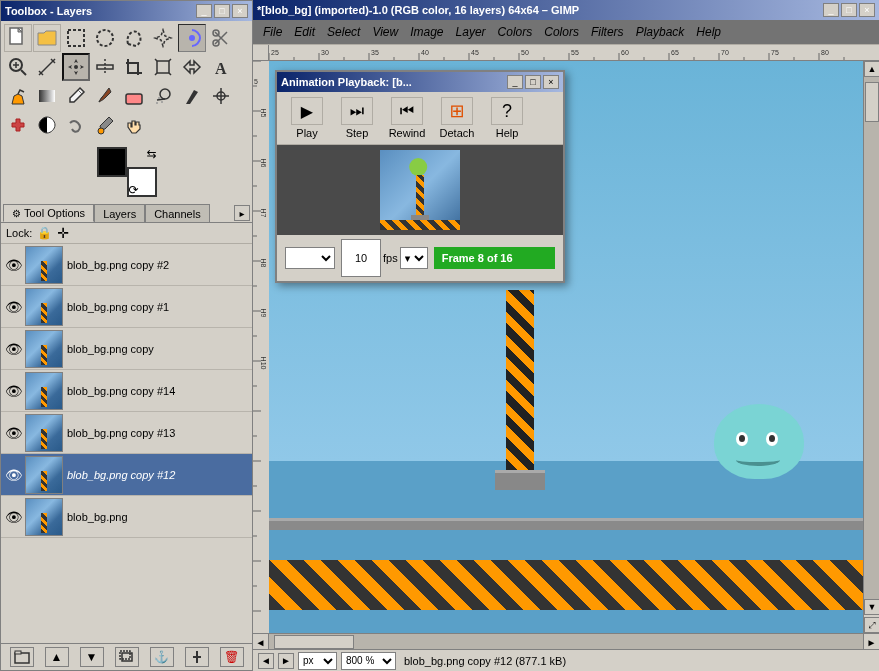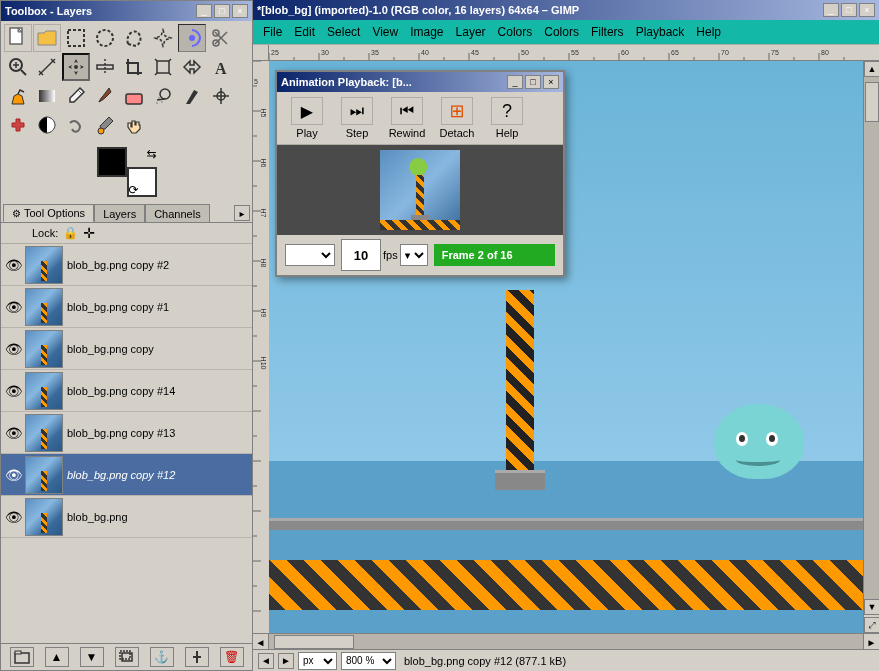--- a/index.html
+++ b/index.html
@@ -120,21 +120,21 @@
     
     .lock-row {
       display: flex;
       align-items: center;
       padding: 2px 5px;
       gap: 5px;
       background: #d4d0c8;
       border-bottom: 1px solid #b0acA4;
       flex-shrink: 0;
     }
-    .lock-label { font-size: 11px; margin-left: 26px; }
+    .lock-label { font-size: 11px; }
     .lock-icon { font-size: 12px; cursor: pointer; }
 
     
     .layers-list {
       flex: 1;
       overflow-y: auto;
       background: #d4d0c8;
     }
     .layer-item {
       display: flex;
@@ -229,26 +229,27 @@
       font-size: 11px;
       padding: 2px 4px;
       display: flex;
       align-items: center;
       justify-content: space-between;
       height: 20px;
       flex-shrink: 0;
     }
     .main-menubar {
       display: flex;
-      background: #14b8a6;
+      background: #737373;
       border-bottom: 1px solid #b0aca4;
       padding: 12px 4px;
       height: 22px;
       align-items: center;
       flex-shrink: 0;
+      font-style: italic;
     }
     .menu-item {
       padding: 2px 6px;
       font-size: 12px;
       cursor: pointer;
     }
 
     
     .ruler-h {
       height: 16px;
@@ -468,25 +469,24 @@
       border: 1px solid #808080;
       background: #fff;
       padding-left: 34px;
     }
     .anim-fps-container {
       display: flex;
       align-items: center;
       gap: 2px;
     }
     .anim-fps-input {
-      width: 40px; height: 32px;
-      border: 1px solid #808080;
-      font-size: 13px;
+      width: 40px; height: 38px;
+      border: 1px solid #808080;
+      font-size: 11px;
       text-align: center;
-      font-weight: bold;
     }
     .anim-fps-label { font-size: 11px; }
     .anim-fps-select {
       height: 22px;
       font-size: 11px;
       border: 1px solid #808080;
       background: #fff;
     }
     .anim-frame-progress {
       background: #22aa22;
@@ -1132,16 +1132,16 @@
       <option>4x</option>
     </select>
     <div class="anim-fps-container">
       <input class="anim-fps-input" type="text" value="10" style="">
       <span class="anim-fps-label">fps</span>
       <select class="anim-fps-select">
         <option>▾</option>
       </select>
     </div>
     <div class="anim-frame-progress">
-      <span>Frame 2 of 16</span>
+      <span>Frame 8 of 16</span>
     </div>
   </div>
 </div>
 
 </body></html>

